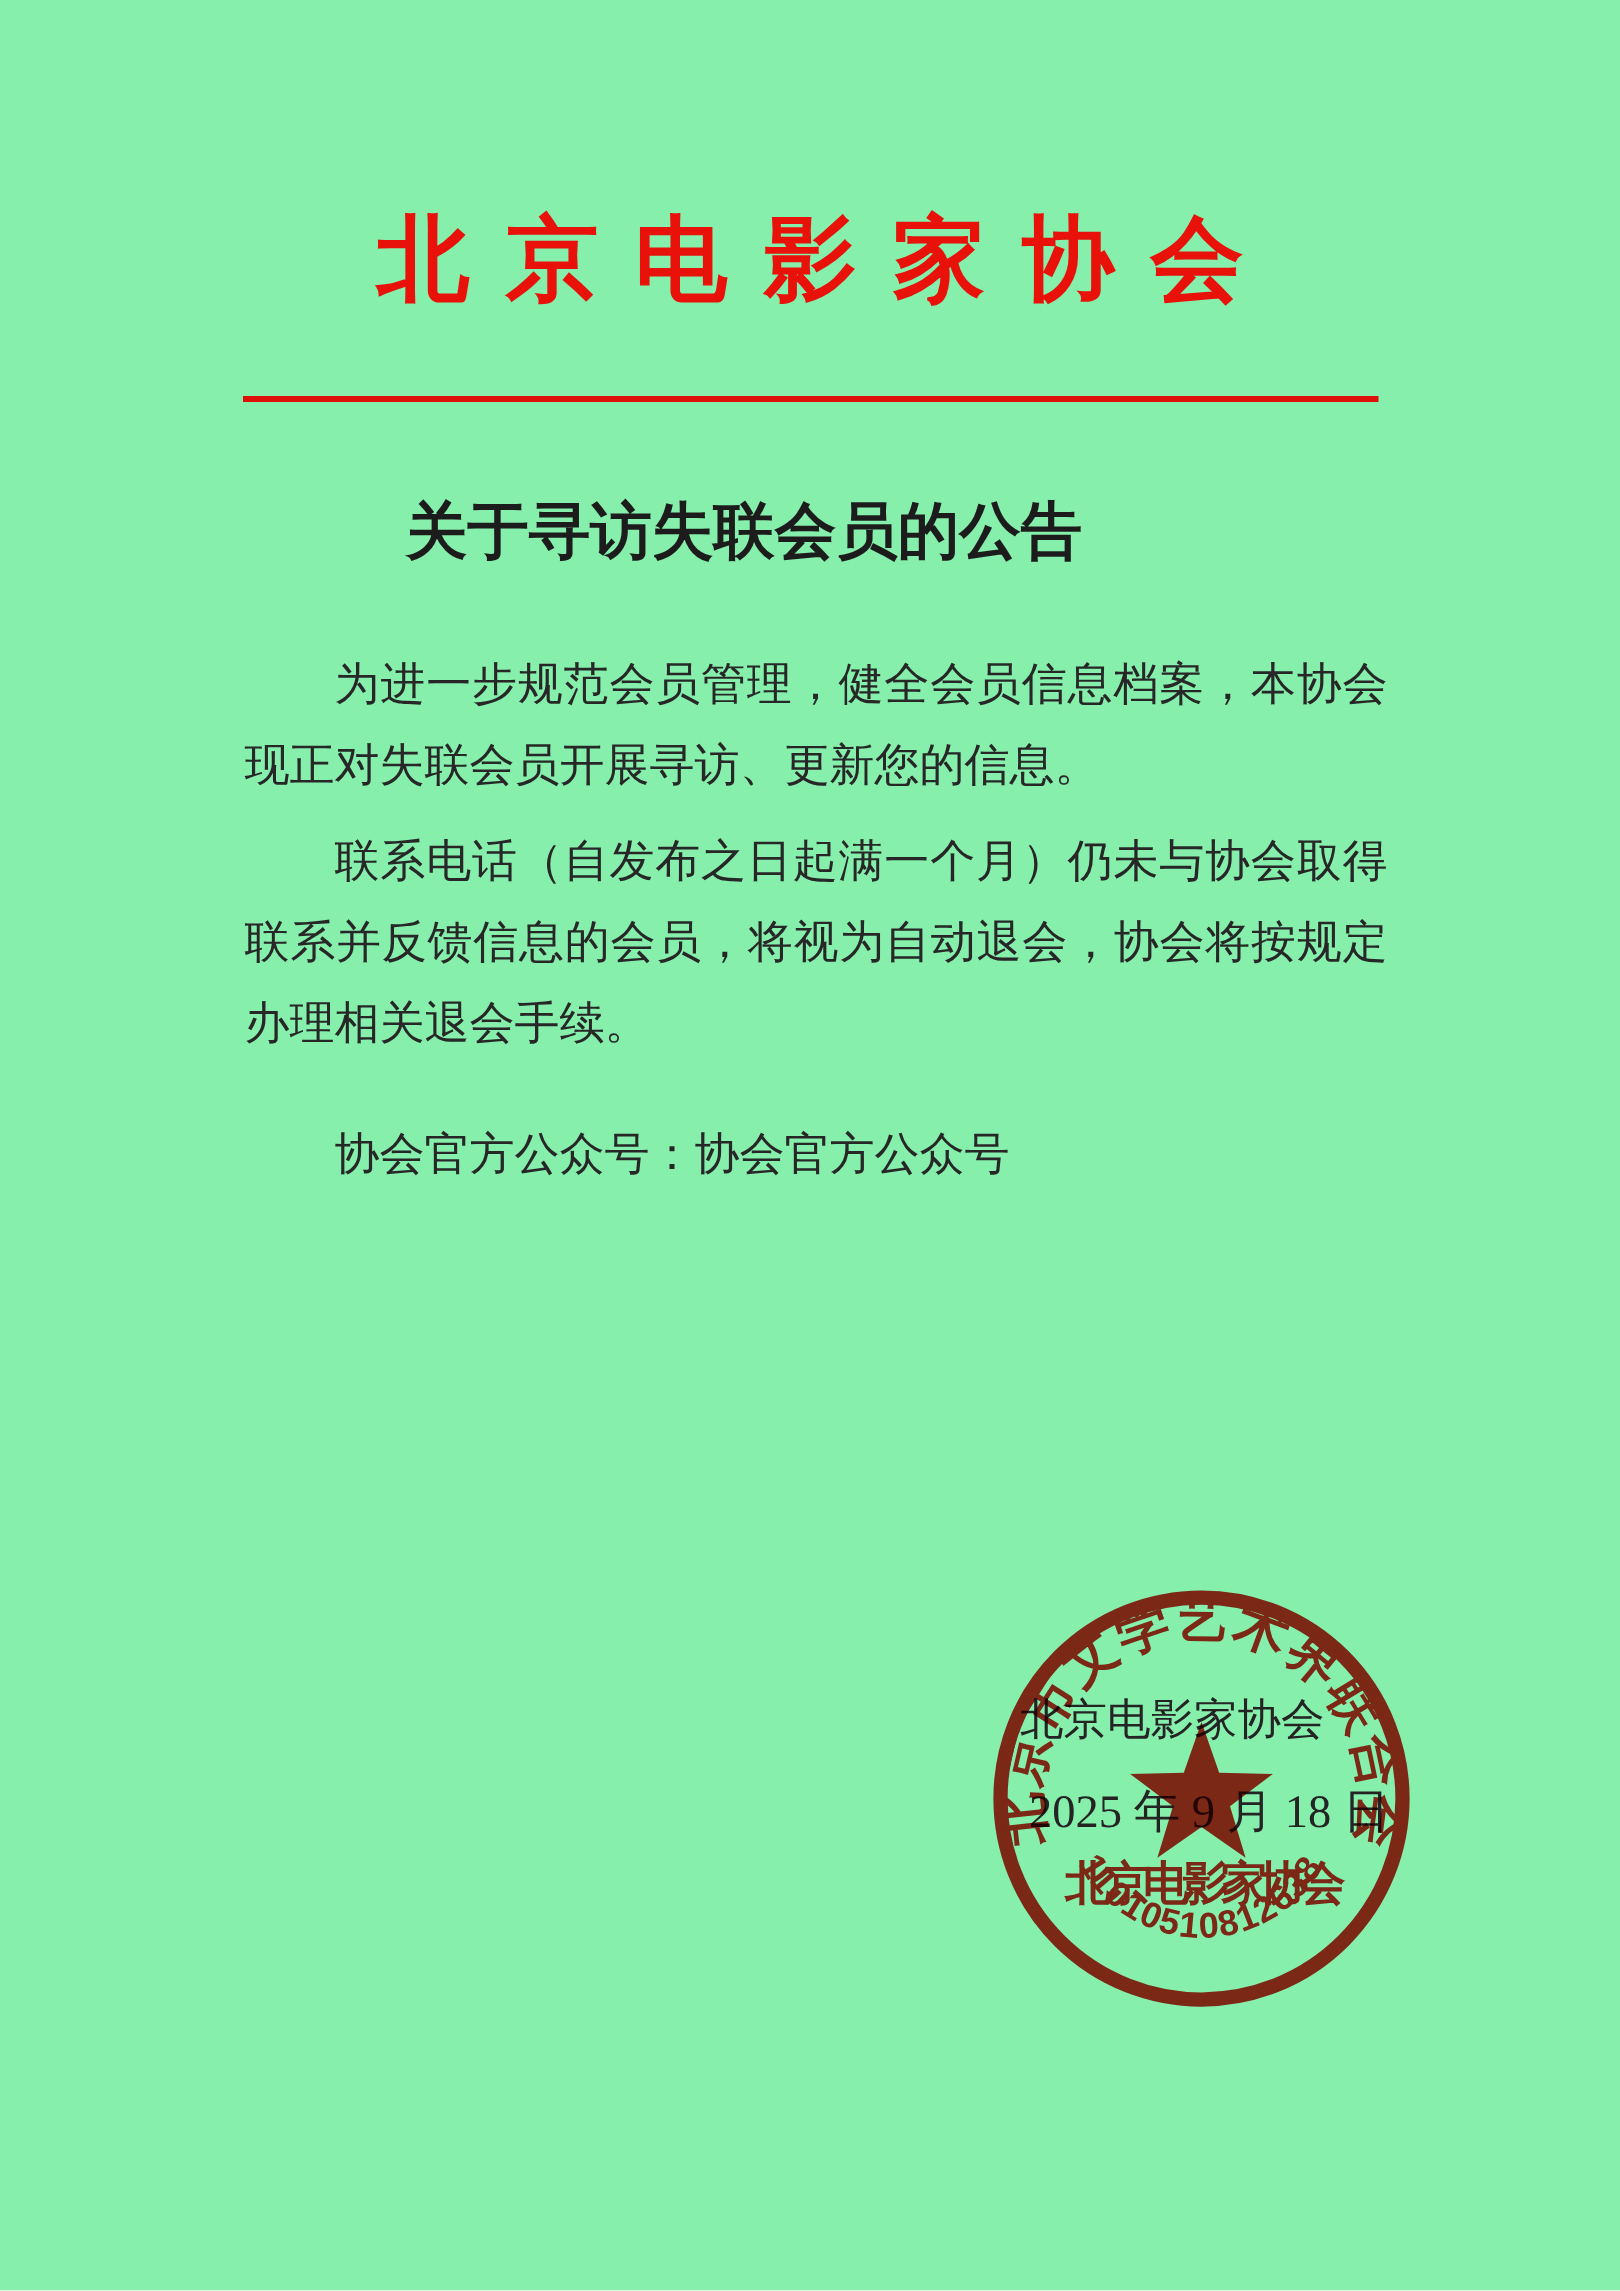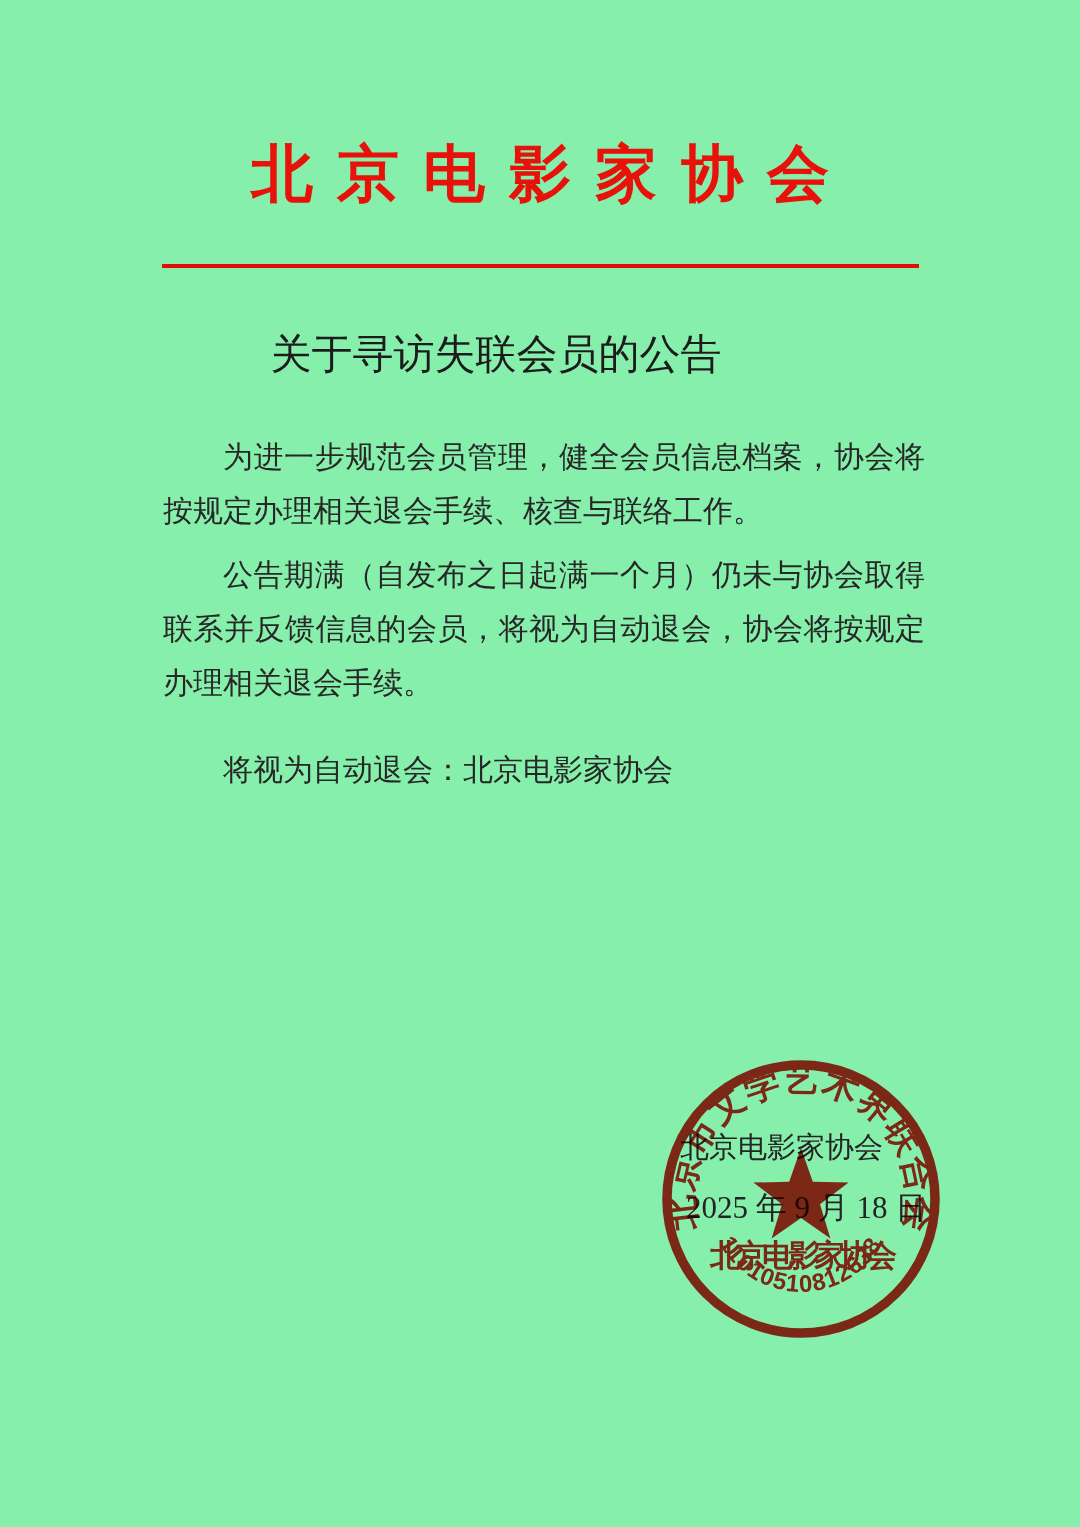--- a/index.html
+++ b/index.html
@@ -22,21 +22,21 @@
     font-family:"Liberation Serif", serif;
   }
   .red-rule{
     position:absolute;top:264px;left:162px;width:757px;height:4px;
     background:#df1008;
   }
   
   .notice-title{
     position:absolute;top:331px;left:0;width:992px;
     text-align:center;
-    font-size:41px;font-weight:normal;line-height:46px;
+    font-size:41px;font-weight:bold;line-height:46px;
     color:#1c1c1c;
     font-family:"Liberation Serif", serif;
   }
   
   .body-text{
     position:absolute;top:430px;left:163px;width:762px;
     font-size:30px;line-height:54px;
     color:#272727;
     text-align:justify;
   }
@@ -85,24 +85,24 @@
 
 <div class="page">
 
   <div class="letterhead">北京电影家协会</div>
 
   <div class="red-rule"></div>
 
   <div class="notice-title">关于寻访失联会员的公告</div>
 
   <div class="body-text">
-    <p class="para-1">为进一步规范会员管理，健全会员信息档案，协会将按规定办理相关退会手续、核查与联络工作。</p>
-    <p class="para-3">公告期满（自发布之日起满一个月）仍未与协会取得联系并反馈信息的会员，将视为自动退会，协会将按规定办理相关退会手续。</p>
+    <p class="para-1">为进一步规范会员管理，健全会员信息档案，本协会现正对失联会员开展寻访、更新您的信息。</p>
+    <p class="para-3">联系电话（自发布之日起满一个月）仍未与协会取得联系并反馈信息的会员，将视为自动退会，协会将按规定办理相关退会手续。</p>
     <div class="contact-block">
-      <p>将视为自动退会：北京电影家协会</p>
+      <p>协会官方公众号：协会官方公众号</p>
     </div>
   </div>
 
   <div class="sig-org">北京电影家协会</div>
   <div class="sig-date">2025 年 9 月 18 日</div>
 
   <svg class="seal" viewBox="652 1048 300 304" xmlns="http://www.w3.org/2000/svg">
     <defs>
       <path id="arcTop" d="M 697.7 1230.6 A 108 108 0 1 1 904.3 1230.6" fill="none"></path>
       <path id="arcNum" d="M 718.9 1242.6 A 93 93 0 0 0 883.1 1242.6" fill="none"></path>

